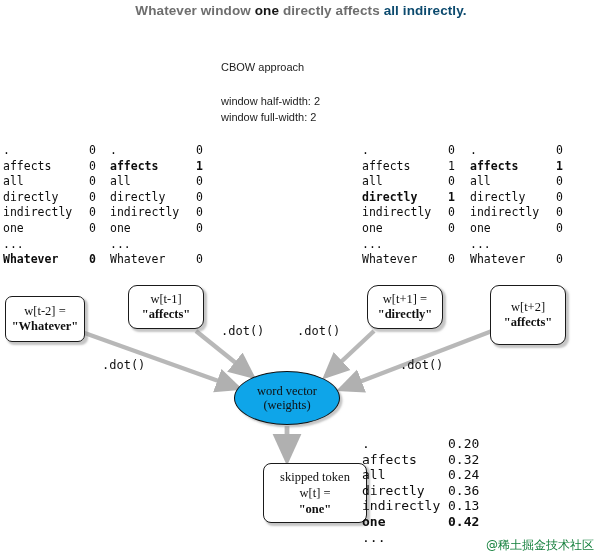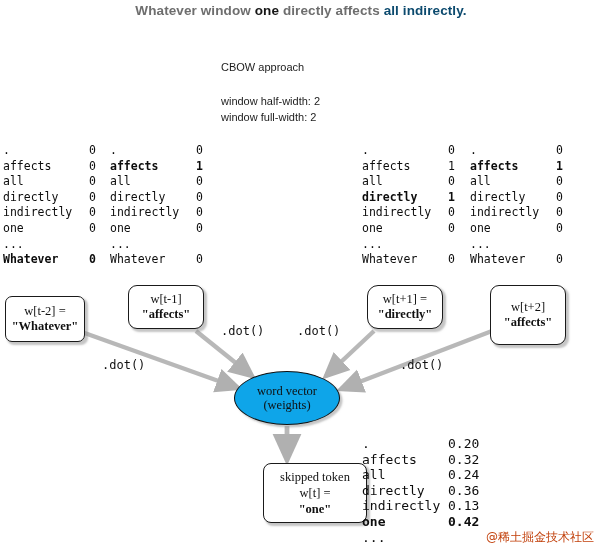--- a/index.html
+++ b/index.html
@@ -155,23 +155,23 @@
   #arrow-layer {
     position: absolute;
     left: 0; top: 0;
     width: 602px; height: 554px;
     pointer-events: none;
   }
 
   
   #watermark {
     position: absolute;
-    right: 8px; bottom: 8px;
+    right: 8px; bottom: 0;
     font-size: 12px;
-    color: #c2410c;
+    color: #15803d;
     font-family: "DejaVu Sans", sans-serif;
     white-space: nowrap;
   }
 </style>
 </head>
 <body>
 
 <div id="canvas">
 
   <div id="headline">

